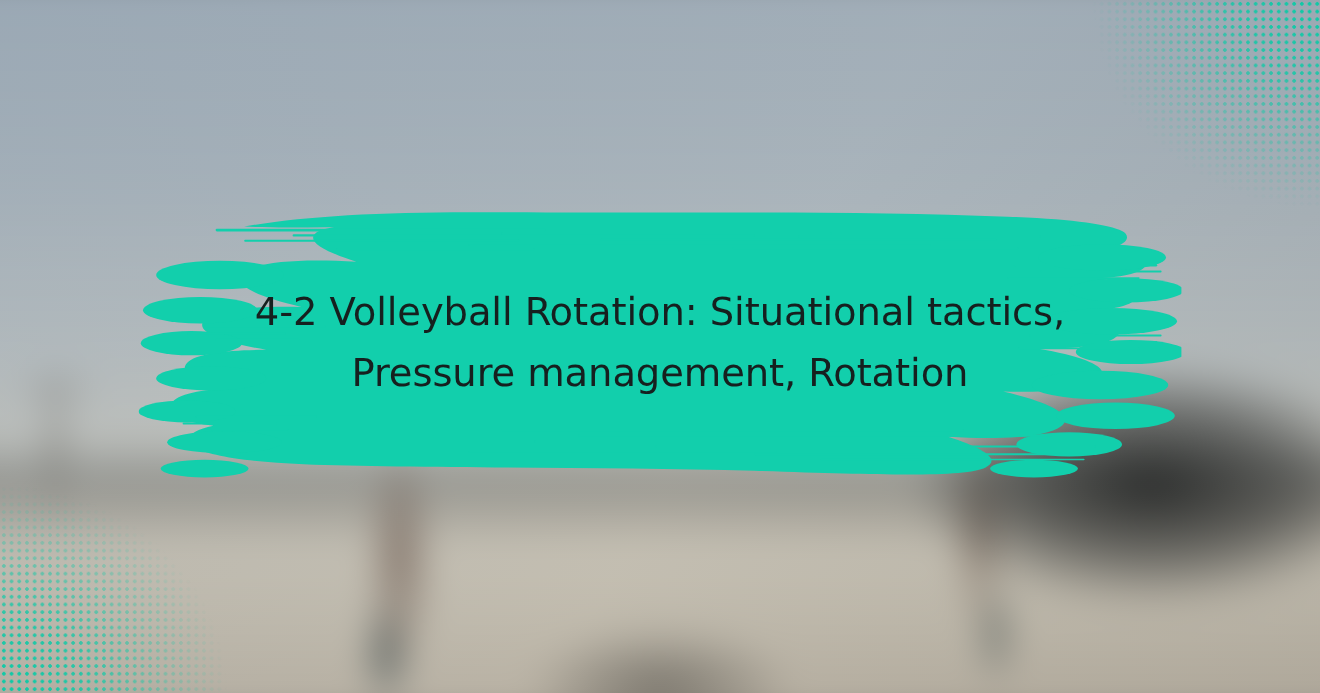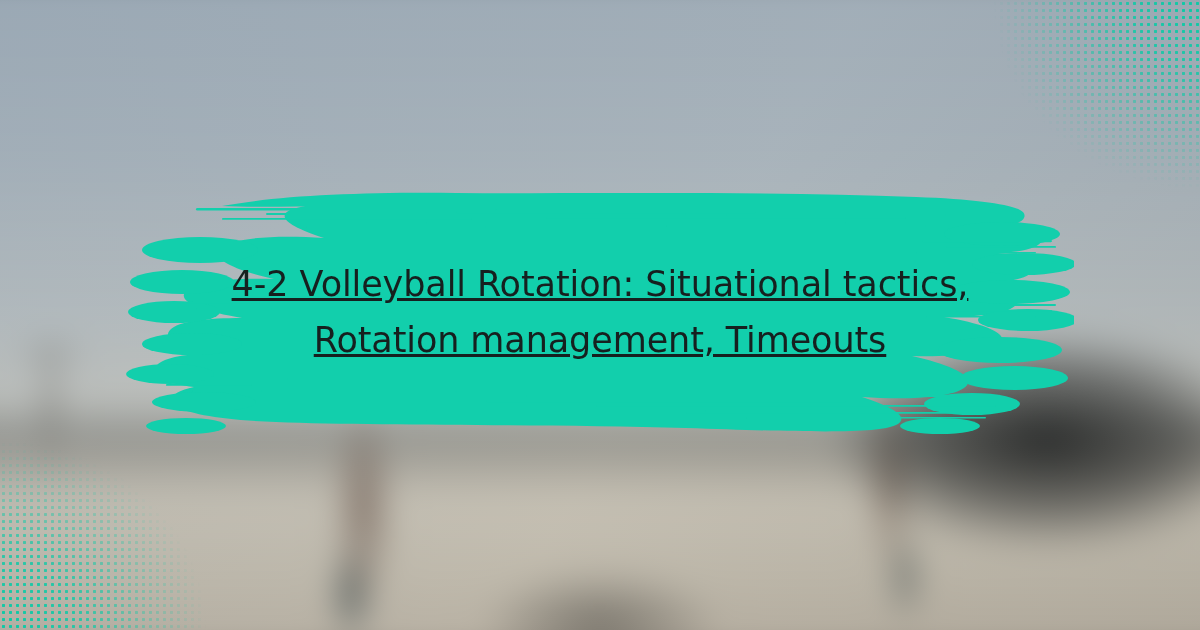--- a/index.html
+++ b/index.html
@@ -112,21 +112,20 @@
     padding: 0 58px;
     box-sizing: border-box;
   }
   .title-line {
     color: #16201f;
     font-size: 35px;
     line-height: 56px;
     font-weight: 400;
     letter-spacing: -0.1px;
     white-space: nowrap;
-    text-decoration: underline;
   }
 </style>
 </head>
 <body>
 
 <div id="stage">
 
   <div class="photo-bg"></div>
   <div class="photo-haze"></div>
 
@@ -216,17 +215,17 @@
         <rect x="820" y="68" width="110" height="1.8" rx="0.9"></rect>
         <rect x="790" y="74" width="120" height="1.6" rx="0.8"></rect>
         <rect x="810" y="126" width="120" height="2" rx="1"></rect>
         <rect x="830" y="132" width="96" height="1.8" rx="0.9"></rect>
         <rect x="800" y="138" width="110" height="1.6" rx="0.8"></rect>
       </g>
     </svg>
 
     <div class="title-block">
       <div class="title-line">4-2 Volleyball Rotation: Situational tactics,</div>
-      <div class="title-line">Rotation management, Timeouts</div>
+      <div class="title-line">Pressure management, Rotation</div>
     </div>
 
   </div>
 </div>
 
 </body></html>

